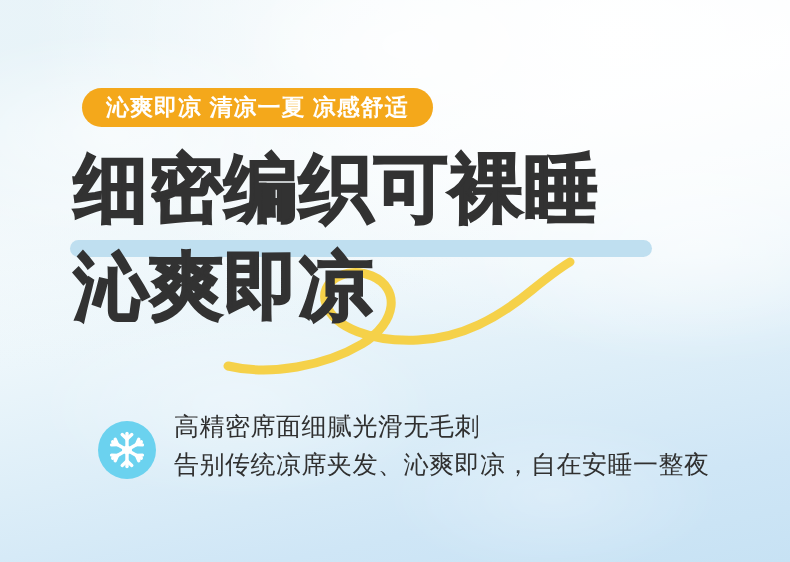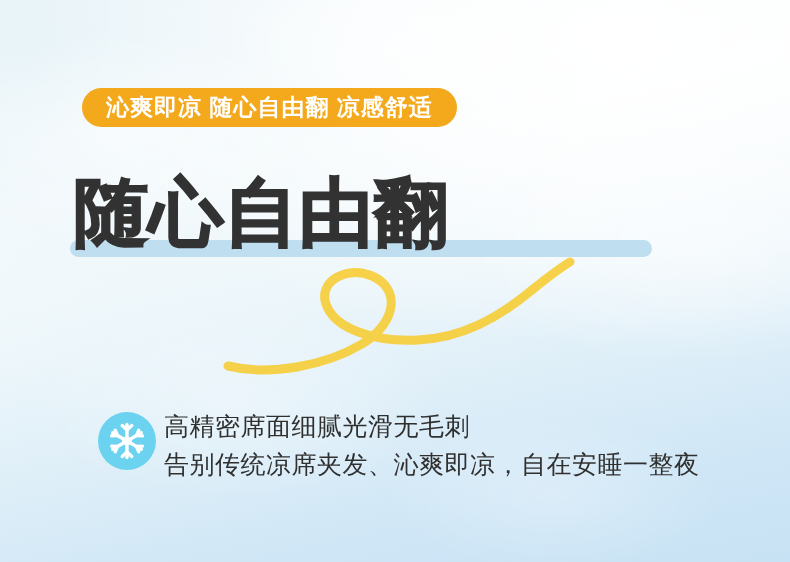--- a/index.html
+++ b/index.html
@@ -118,22 +118,22 @@
     z-index: 2;
     pointer-events: none;
   }
 
   
   #feature-row {
     position: absolute;
     left: 98px;
     top: 412px;
     display: flex;
-    align-items: flex-start;
-    gap: 8px;
+    align-items: flex-end;
+    gap: 18px;
   }
   #snowflake-badge {
     width: 58px;
     height: 58px;
     border-radius: 50%;
     background: #6bd2ef;
     display: flex;
     align-items: center;
     justify-content: center;
     flex: 0 0 auto;
@@ -153,38 +153,39 @@
   }
 </style>
 </head>
 <body>
 
 <div id="banner">
 
   <div id="cloud-texture"></div>
 
   <div id="eyebrow-pill">
-    <span class="pill-text">沁爽即凉 随心自由翻 凉感舒适</span>
+    <span class="pill-text">沁爽即凉 清凉一夏 凉感舒适</span>
   </div>
 
   <svg id="brush-swoosh" viewBox="0 0 470 128">
     <path d="M78 118 C 120 128, 175 118, 212 96
              C 248 74, 250 40, 222 28
              C 196 17, 168 34, 176 56
              C 184 80, 222 94, 268 92
              C 312 90, 348 70, 382 42
              C 398 29, 410 20, 420 14" fill="none" stroke="#f6cf3f" stroke-width="9" stroke-linecap="round" stroke-linejoin="round" opacity="0.95"></path>
   </svg>
 
   <div id="headline">
     <div class="headline-line" id="headline-line-1">
       <div id="headline-underline"></div>
+      <span class="line-text">细密编织可裸睡</span>
     </div>
     <div class="headline-line" id="headline-line-2">
-      <span class="line-text">随心自由翻</span>
+      <span class="line-text">沁爽即凉</span>
     </div>
   </div>
 
   <div id="feature-row">
     <div id="snowflake-badge">
       <svg width="40" height="40" viewBox="0 0 40 40">
         <g stroke="#ffffff" stroke-width="3.4" stroke-linecap="round" fill="none">
           <line x1="20" y1="3.5" x2="20" y2="36.5"></line>
           <line x1="5.7" y1="11.75" x2="34.3" y2="28.25"></line>
           <line x1="5.7" y1="28.25" x2="34.3" y2="11.75"></line>

